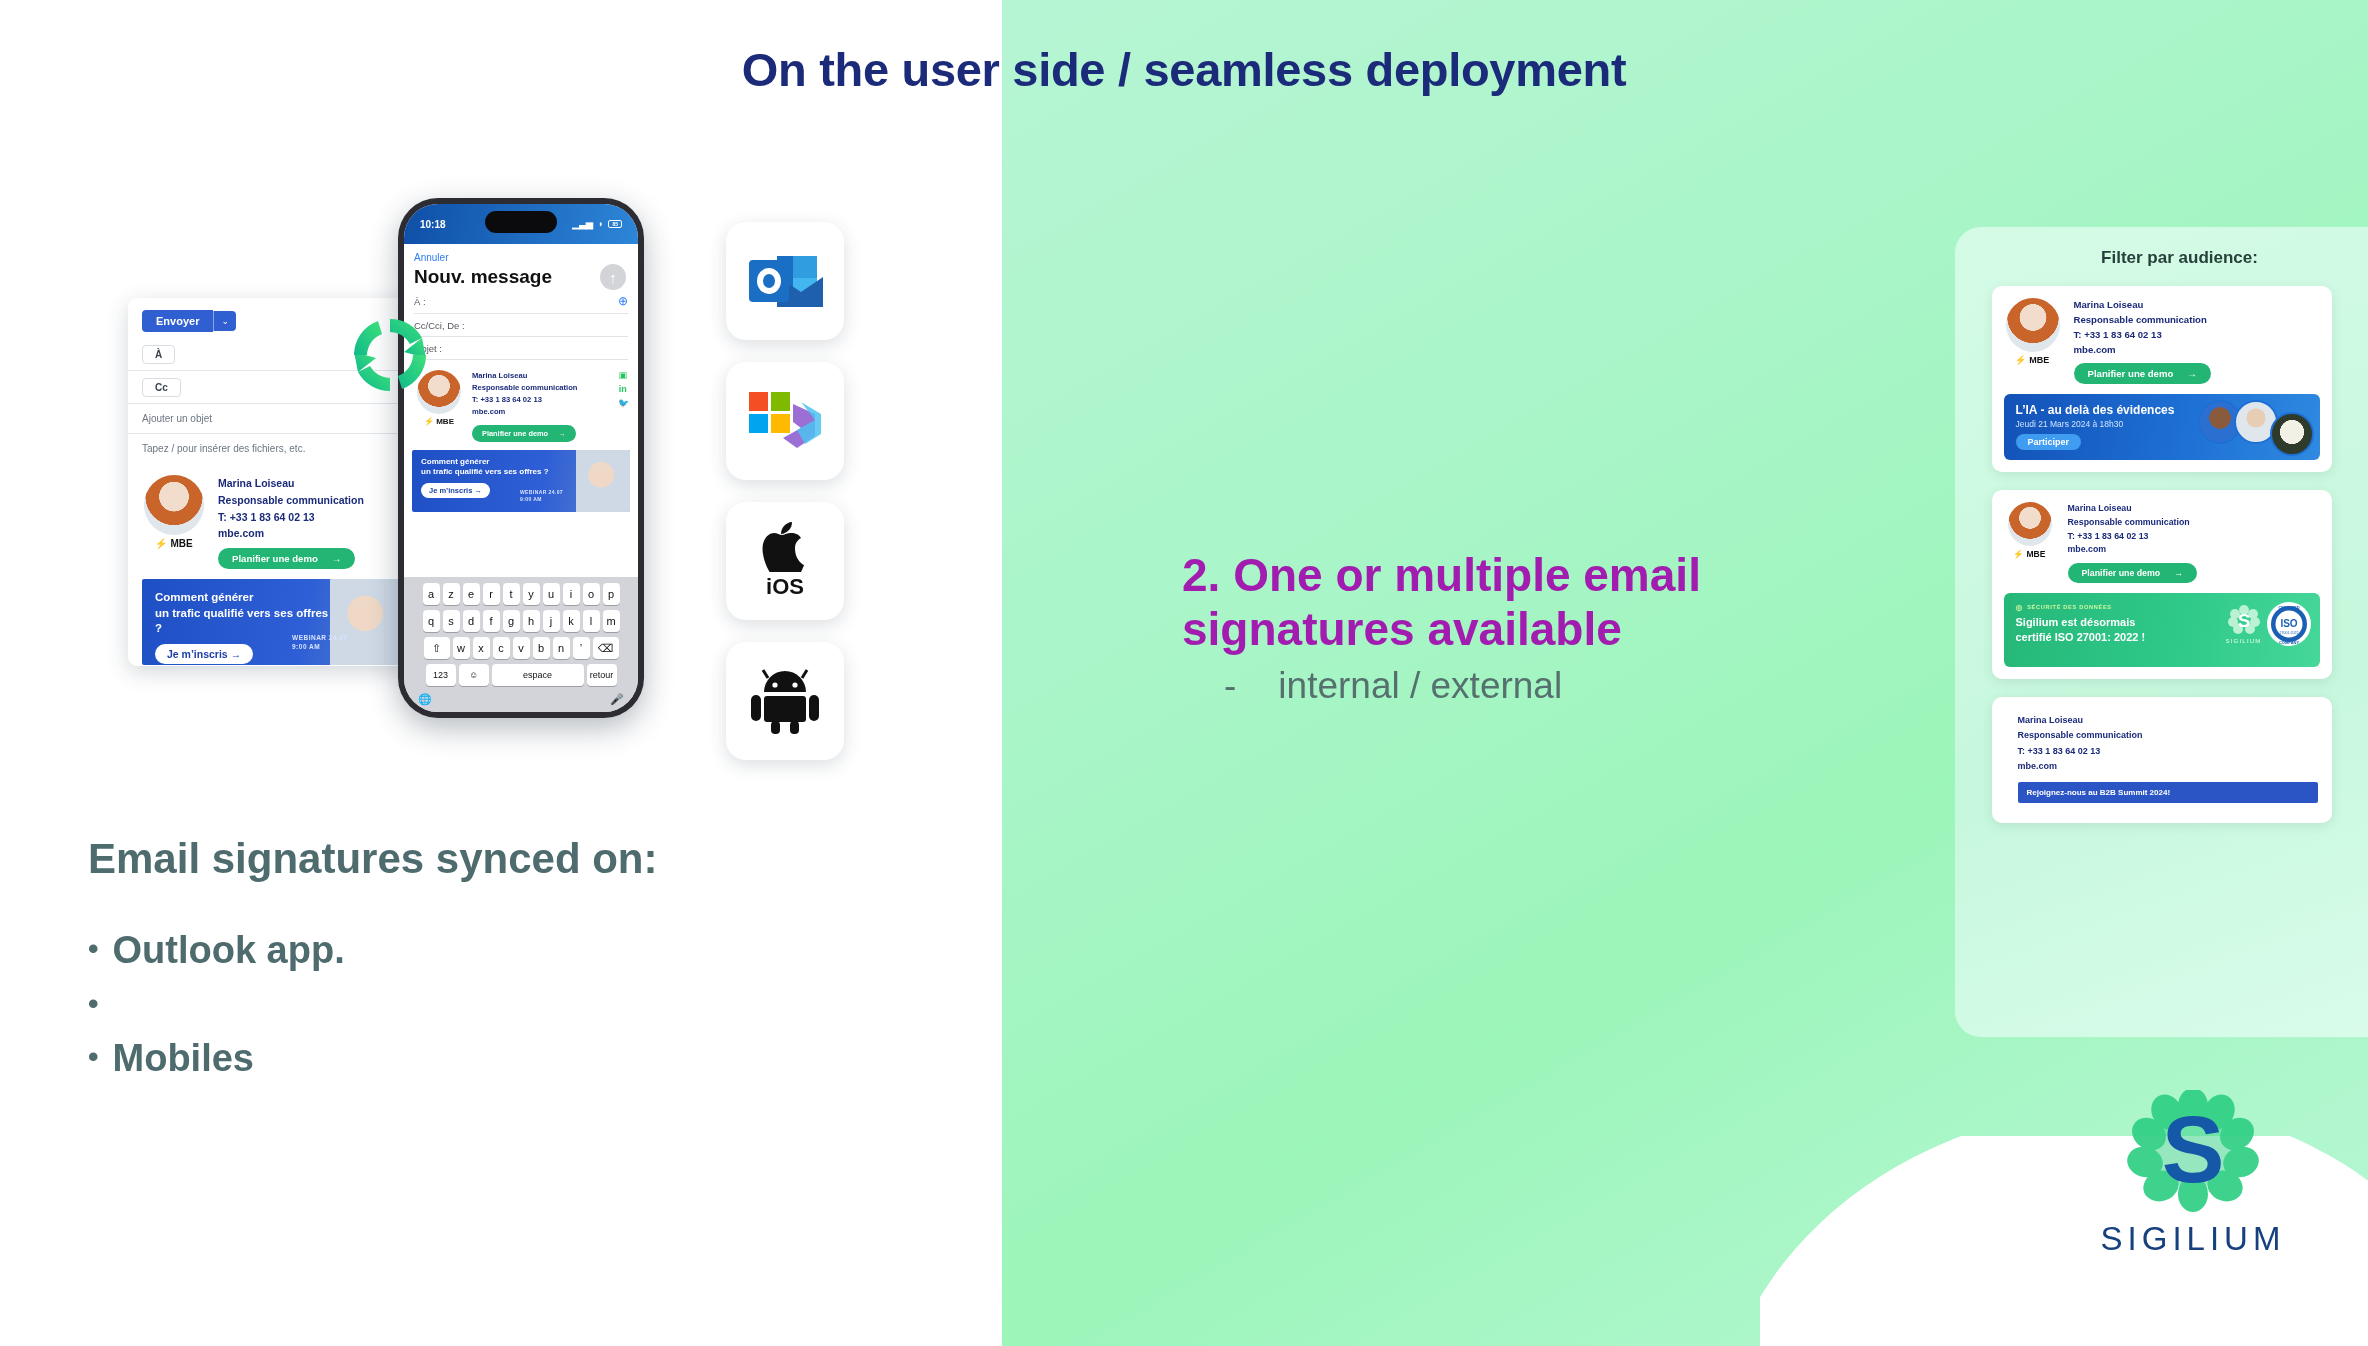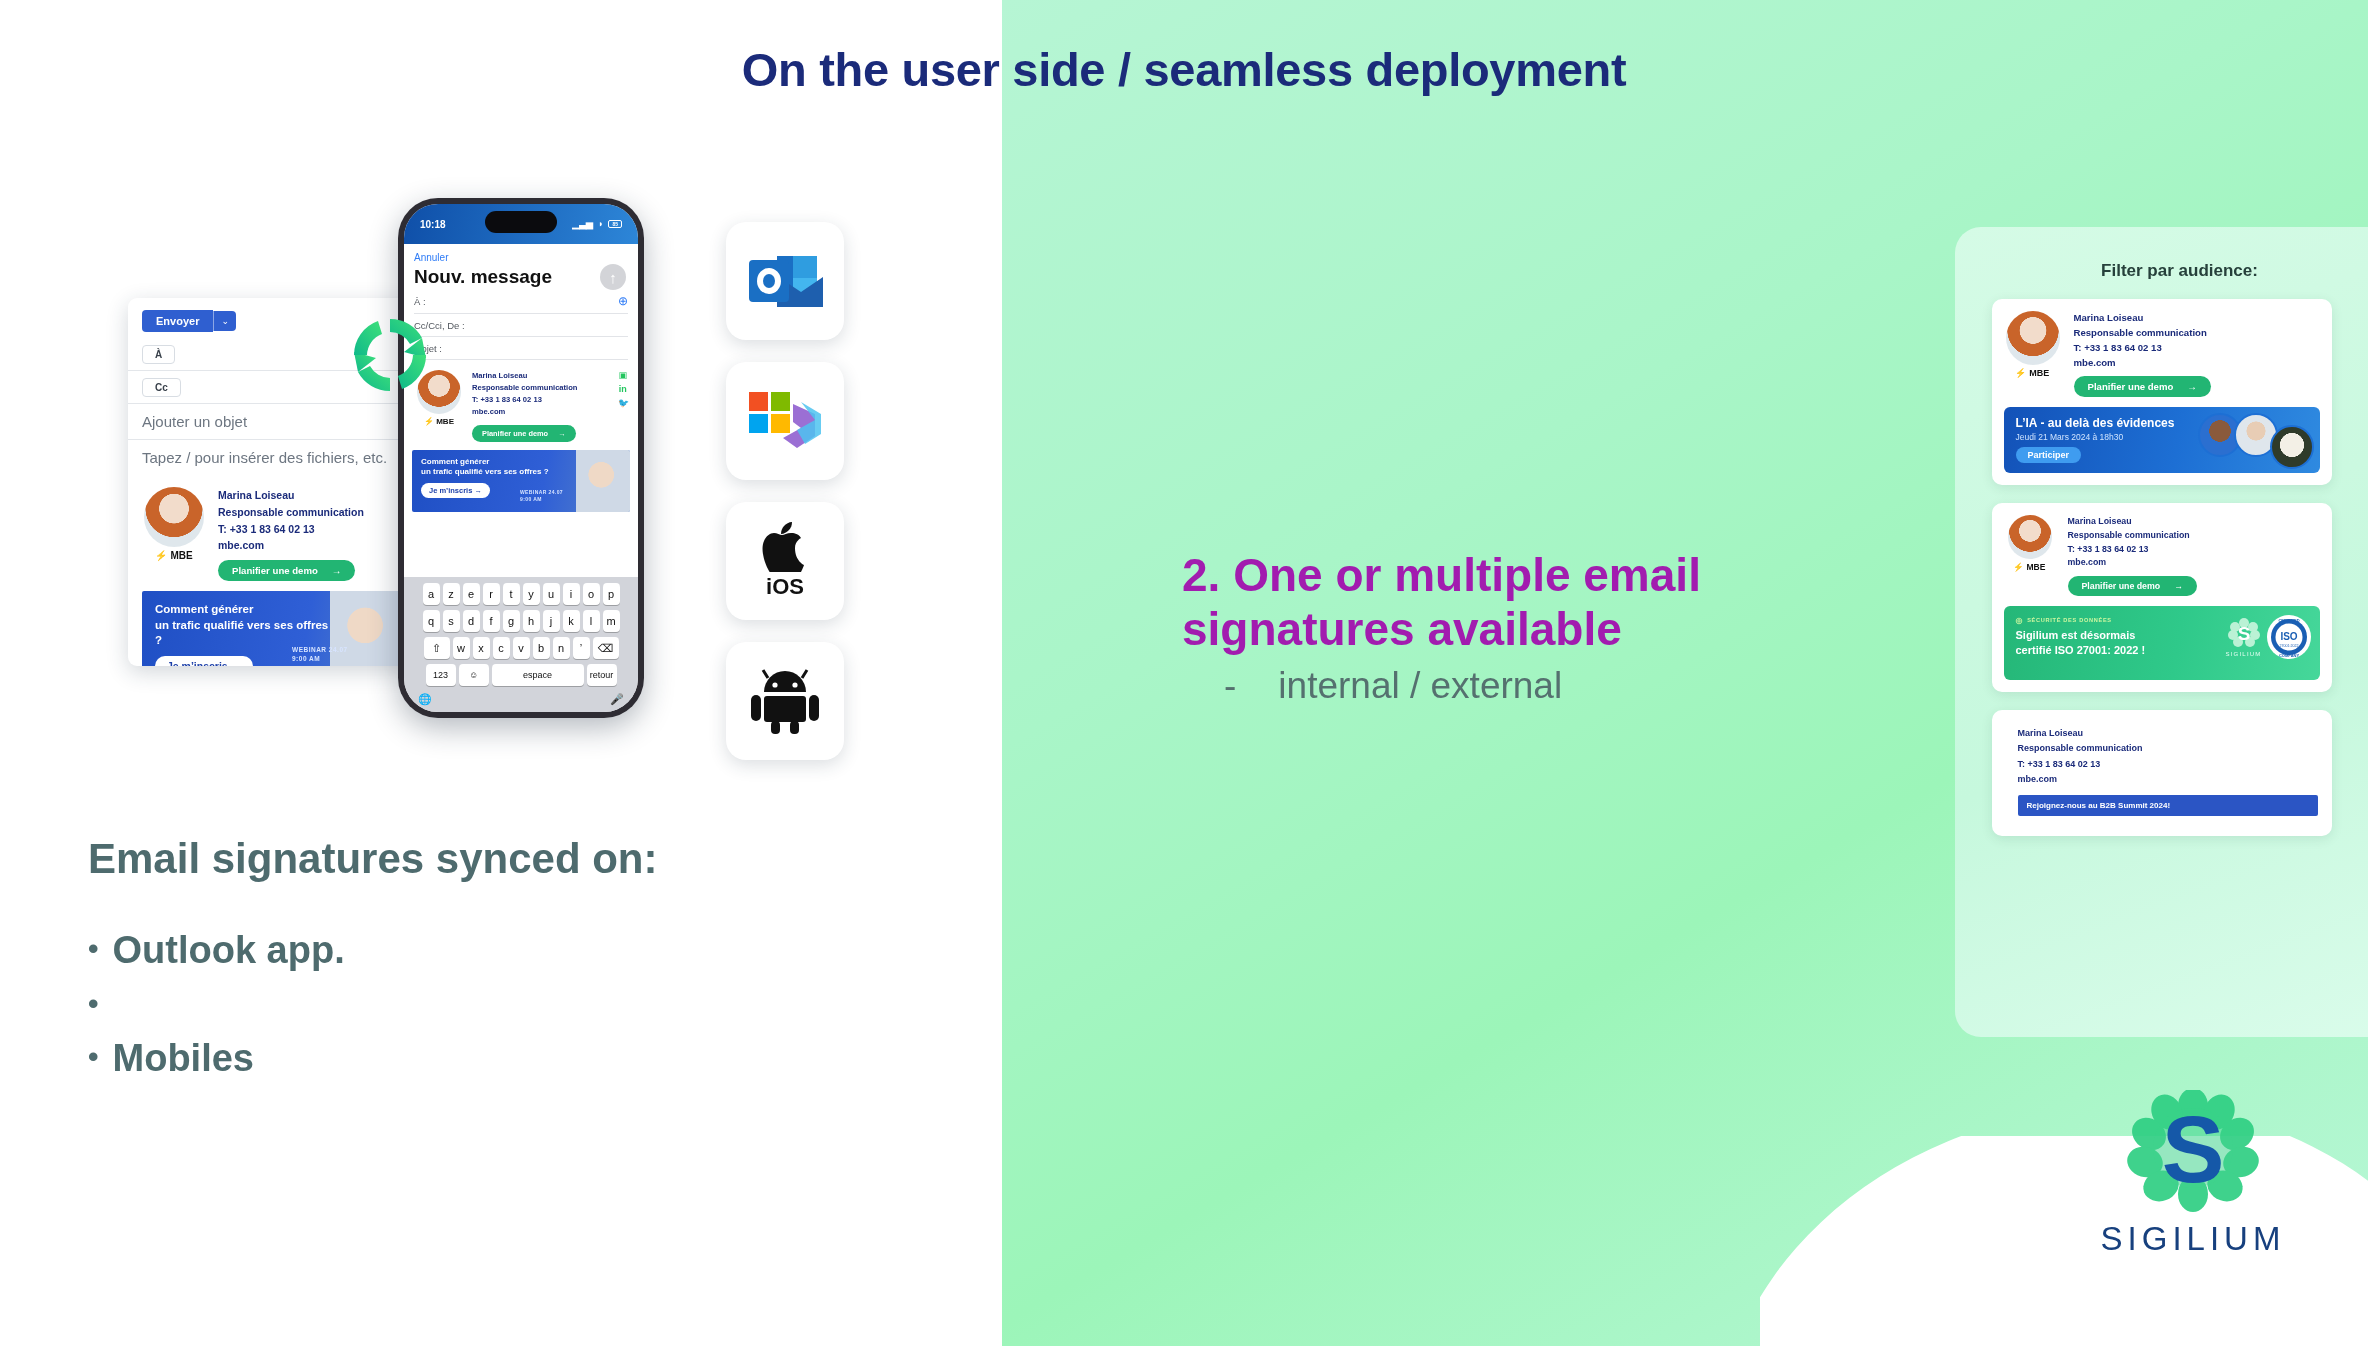--- a/index.html
+++ b/index.html
@@ -25,21 +25,21 @@
   #desktop-compose{position:absolute;left:10px;top:100px;width:290px;height:368px;
     background:#fff;border-radius:9px;box-shadow:0 6px 22px rgba(30,50,70,.20);overflow:hidden;}
   #dc-toolbar{padding:12px 14px 6px 14px;display:flex;align-items:center;}
   #dc-send{background:#2f5fd0;color:#fff;font-size:11px;font-weight:bold;
     padding:5px 14px;border-radius:4px 0 0 4px;}
   #dc-send-caret{background:#2f5fd0;color:#fff;font-size:9px;padding:5px 7px;
     border-radius:0 4px 4px 0;border-left:1px solid rgba(255,255,255,.45);}
   .dc-row{border-bottom:1px solid #e3e6ea;padding:5px 14px;display:flex;align-items:center;height:22px;}
   .dc-chip{border:1px solid #d8dde3;border-radius:4px;font-size:10px;color:#39414b;
     padding:3px 12px;font-weight:bold;}
-  .dc-placeholder{font-size:15px;color:#6d7681;padding:9px 14px;}
+  .dc-placeholder{font-size:10px;color:#6d7681;padding:9px 14px;}
   #dc-sig{padding:12px 14px 0 14px;display:flex;align-items:flex-start;}
   #dc-banner{margin:10px 0 0 14px;width:262px;height:86px;border-radius:2px;
     background:linear-gradient(100deg,#1f4fc4 0%,#2f5fd6 62%,#5b86c9 100%);
     position:relative;overflow:hidden;color:#fff;}
   #dc-banner .bn-t{font-size:11.5px;font-weight:bold;line-height:1.35;padding:11px 0 0 13px;width:180px;}
   #dc-banner .bn-btn{margin:7px 0 0 13px;display:inline-block;background:#fff;color:#1c3fa8;
     font-size:10.5px;font-weight:bold;border-radius:20px;padding:4px 12px;}
   #dc-banner .bn-meta{position:absolute;left:150px;bottom:13px;font-size:6.5px;
     letter-spacing:.5px;line-height:1.5;color:#d7e4ff;font-weight:bold;}
   #dc-banner .bn-face{position:absolute;right:-4px;bottom:0;width:78px;height:86px;
@@ -104,21 +104,21 @@
   
   #right-text{position:absolute;left:1182px;top:548px;width:700px;color:#55706f;}
   #step-heading{font-size:46px;font-weight:bold;line-height:1.18;color:#a21caf;}
   #select-body{margin-top:118px;font-size:37px;line-height:1.25;color:#55706f;font-weight:normal;}
   #select-sub{margin-top:8px;font-size:37px;color:#55706f;display:flex;gap:42px;padding-left:42px;}
 
   
   #sig-panel{position:absolute;left:1955px;top:227px;width:413px;height:810px;
     background:linear-gradient(160deg,#d5fbe6,#c6f8dd 60%,#d9fcea);
     border-radius:26px 0 0 26px;}
-  #filter-label{text-align:center;font-size:17px;font-weight:bold;color:#26403b;padding-top:34px;margin-left:36px;}
+  #filter-label{text-align:center;font-size:17px;font-weight:bold;color:#26403b;padding-top:21px;margin-left:36px;}
   #filter-buttons{display:flex;justify-content:center;gap:22px;margin-top:18px;}
   .filter-btn{background:#fff;border:1.6px solid #123a45;border-radius:8px;
     font-size:19px;color:#123a45;padding:6px 18px;}
   .sig-card{margin:18px auto 0 auto;width:340px;background:#fff;border-radius:10px;
     box-shadow:0 3px 12px rgba(20,60,50,.10);padding:12px 12px 12px 12px;box-sizing:border-box;}
   .card-top{display:flex;align-items:flex-start;gap:12px;}
   .card-ident{font-size:9.6px;line-height:1.55;color:#1b2b7a;font-weight:bold;}
   .avatar{width:54px;height:54px;border-radius:50%;flex:none;
     background:radial-gradient(circle at 50% 36%,#f2dccb 0 30%,#c9642a 31% 58%,#dfe7ec 59% 100%);
     position:relative;overflow:hidden;}

